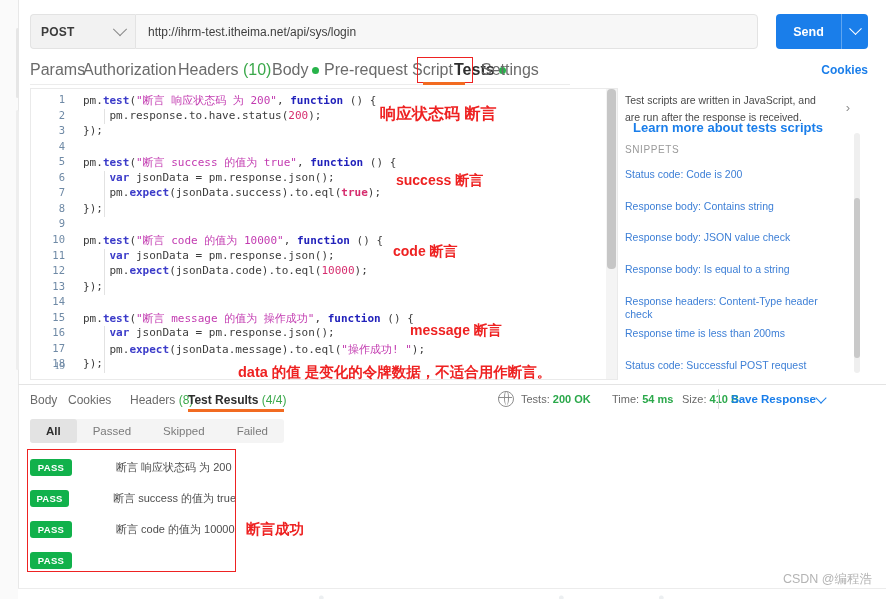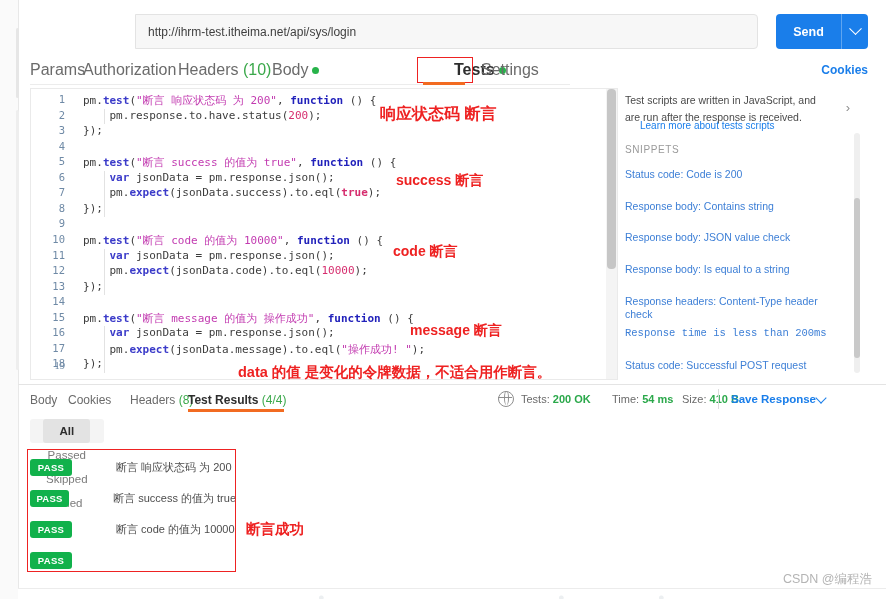--- a/index.html
+++ b/index.html
@@ -56,21 +56,21 @@
   .fn{color:#2222bb;font-weight:bold;}
   .pun{color:#3c3c3c;}
   .indent-guide{position:absolute;width:1px;background:#e2e2e2;}
   .ed-scroll{position:absolute;right:0;top:0;width:11px;height:292px;background:#f4f4f4;}
   .ed-thumb{position:absolute;right:1px;top:0px;width:9px;height:180px;background:#c6c6c6;border-radius:4px;}
 
   
   .snip{position:absolute;left:625px;top:88px;width:243px;height:292px;background:#fff;overflow:hidden;}
   .snip-intro{position:absolute;left:0;top:4px;width:196px;font-size:10.5px;color:#4a4a4a;line-height:17px;}
   .snip-arrow{position:absolute;right:18px;top:12px;font-size:13px;color:#8e8e8e;}
-  .snip-link{position:absolute;left:15px;top:32px;font-size:10px;color:#1a7eea;font-weight:normal;}
+  .snip-link{position:absolute;left:8px;top:32px;font-size:13px;color:#1a7eea;font-weight:bold;}
   .snip-head{position:absolute;left:0;top:56px;font-size:10px;color:#9a9a9a;letter-spacing:.6px;}
   .snip-item{position:absolute;left:0;width:205px;font-size:10.5px;color:#3d7fd6;line-height:13px;}
   .snip-scroll{position:absolute;right:8px;top:45px;width:6px;height:240px;background:#efefef;border-radius:3px;}
   .snip-thumb{position:absolute;right:8px;top:110px;width:6px;height:160px;background:#c9c9c9;border-radius:3px;}
 
   
   .hsplit{position:absolute;left:18px;top:384px;right:0;height:1px;background:#e4e4e4;}
 
   
   .resp-tabs{position:absolute;left:30px;top:389px;height:22px;}
@@ -82,21 +82,21 @@
   .meta{position:absolute;top:389px;height:20px;font-size:11px;color:#6b6b6b;line-height:20px;white-space:nowrap;}
   .meta .ok{color:#2aa84a;font-weight:bold;}
   .globe{position:absolute;left:498px;top:391px;width:14px;height:14px;border:1.3px solid #8e8e8e;border-radius:50%;}
   .globe:before{content:"";position:absolute;left:5px;top:-1.3px;width:2.6px;height:14px;border-left:1.3px solid #8e8e8e;border-right:1.3px solid #8e8e8e;border-radius:50%;}
   .globe:after{content:"";position:absolute;left:-1.3px;top:5px;width:14px;height:1.3px;background:#8e8e8e;}
   .meta-div{position:absolute;left:718px;top:389px;width:1px;height:20px;background:#dcdcdc;}
   .save-resp{position:absolute;left:731px;top:389px;font-size:11.5px;color:#1a7eea;font-weight:bold;line-height:20px;}
   .save-caret{position:absolute;left:817px;top:394px;width:7px;height:7px;border-right:1.4px solid #1a7eea;border-bottom:1.4px solid #1a7eea;transform:rotate(45deg);}
 
   
-  .pills{position:absolute;left:30px;top:419px;height:24px;background:#f4f4f4;border-radius:3px;display:flex;align-items:center;flex-direction:column;}
+  .pills{position:absolute;left:30px;top:419px;height:24px;background:#f4f4f4;border-radius:3px;display:flex;align-items:center;}
   .pill{height:24px;line-height:24px;padding:0 16px;font-size:11.5px;color:#7b7b7b;}
   .pill.active{background:#e3e3e3;color:#2e2e2e;font-weight:bold;border-radius:3px;}
 
   
   .results{position:absolute;left:30px;top:452px;width:206px;}
   .res-row{position:relative;height:30px;margin-bottom:1px;display:flex;align-items:center;}
   .badge{width:42px;height:17px;background:#11b14b;border-radius:3px;color:#fff;font-size:9.5px;font-weight:bold;
       display:flex;align-items:center;justify-content:center;letter-spacing:.3px;}
   .res-txt{margin-left:12px;font-size:11px;color:#4d4d4d;white-space:nowrap;padding-left:32px;}
   .res-box{position:absolute;left:27px;top:449px;width:209px;height:123px;border:1.6px solid #ee2222;box-sizing:border-box;}
@@ -118,35 +118,40 @@
 <body>
 
 <div class="app">
 
   <div class="left-rail">
     <div class="rail-tick"></div>
     <div class="rail-tick2"></div>
   </div>
 
   <div class="urlbar">
+    <div class="method-box">
+      <span class="m-label">POST</span>
+      <span class="chev"></span>
+    </div>
     <div class="url-input">http://ihrm-test.itheima.net/api/sys/login</div>
     <div class="send-btn">
       <span class="s-label">Send</span>
       <span class="s-div"></span>
       <span class="s-caret">
           <span class="caret-w"></span>
         </span>
     </div>
   </div>
 
   <div class="req-tabs">
     <div class="rt" id="rt0" style="left: 0px;"><span>Params</span></div>
     <div class="rt" id="rt1" style="left: 53px;"><span>Authorization</span></div>
     <div class="rt" id="rt2" style="left: 148px;"><span>Headers</span> <span class="cnt">(10)</span></div>
     <div class="rt" id="rt3" style="left: 242px;"><span>Body</span><span class="dot-g"></span></div>
+    <div class="rt" id="rt4" style="left: 294px;"><span>Pre-request Script</span></div>
     <div class="rt active" id="rt5" style="left: 424px;"><span>Tests</span><span class="dot-g"></span></div>
     <div class="rt" id="rt6" style="left: 451px;"><span>Settings</span></div>
     <div class="cookies-link">Cookies</div>
   </div>
   <div class="tabs-underline"></div>
   <div class="tests-hl"></div>
   <div class="tests-bar"></div>
 
   <div class="editor">
     <div class="gutter" id="gutter">
@@ -204,21 +209,21 @@
     <div class="snip-intro">Test scripts are written in JavaScript, and are run after the response is received.</div>
     <div class="snip-arrow">›</div>
     <div class="snip-link">Learn more about tests scripts</div>
     <div class="snip-head">SNIPPETS</div>
     <div id="snipitems">
         <div class="snip-item" style="top: 80px;">Status code: Code is 200</div>
         <div class="snip-item" style="top: 112px;">Response body: Contains string</div>
         <div class="snip-item" style="top: 143px;">Response body: JSON value check</div>
         <div class="snip-item" style="top: 175px;">Response body: Is equal to a string</div>
         <div class="snip-item" style="top: 207px;">Response headers: Content-Type header check</div>
-        <div class="snip-item" style="top: 239px; font-family: Liberation Mono, monospace;">Response time is less than 200ms</div>
+        <div class="snip-item" style="top: 239px;">Response time is less than 200ms</div>
         <div class="snip-item" style="top: 271px;">Status code: Successful POST request</div>
       </div>
     <div class="snip-scroll"></div>
     <div class="snip-thumb"></div>
   </div>
 
   <div class="hsplit"></div>
 
   <div class="resp-tabs">
     <div class="rsp" id="rp0" style="left: 0px;"><span>Body</span></div>

